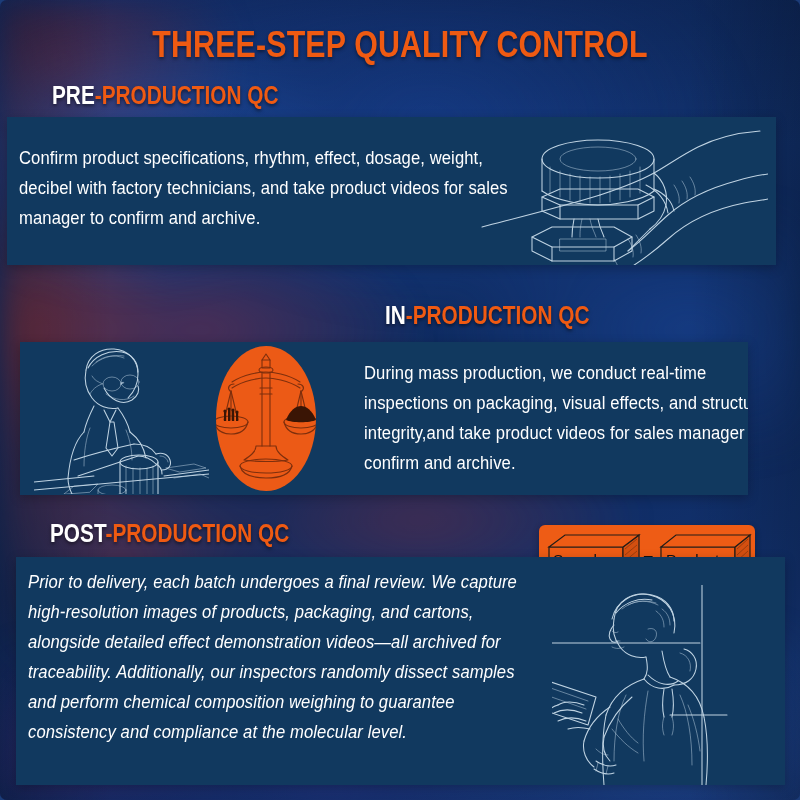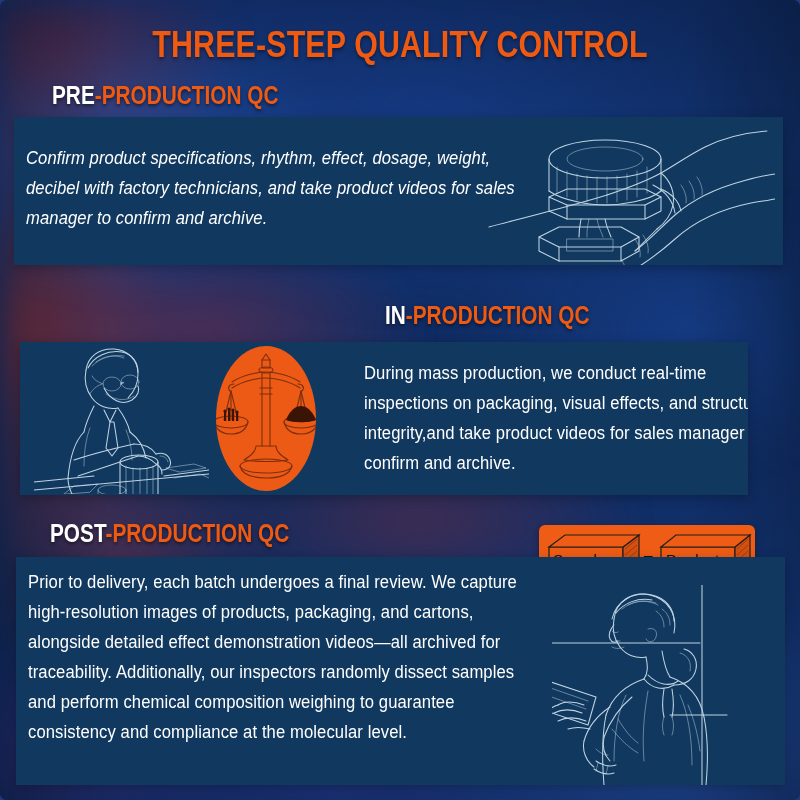--- a/index.html
+++ b/index.html
@@ -93,23 +93,23 @@
   #h-in   { left: 385px; top: 300px; }
   #h-post { left: 50px; top: 518px; }
 
   
   .panel {
     position: absolute;
     background: #11395f;
     overflow: hidden;
     box-shadow: 0 3px 10px rgba(0,0,0,0.25);
   }
-  #panel-1 { left: 14px; top: 117px; width: 769px; height: 148px; font-style: italic; }
+  #panel-1 { left: 7px; top: 117px; width: 769px; height: 148px; }
   #panel-2 { left: 20px; top: 342px; width: 728px; height: 153px; }
-  #panel-3 { left: 16px; top: 557px; width: 769px; height: 228px; }
+  #panel-3 { left: 16px; top: 557px; width: 769px; height: 228px; font-style: italic; }
 
   .panel-text {
     position: absolute;
     color: #ffffff;
     font-family: "Liberation Sans", sans-serif;
     font-size: 17.5px;
     line-height: 30px;
     letter-spacing: 0.1px;
     transform: scaleX(0.95);
     transform-origin: left top;

